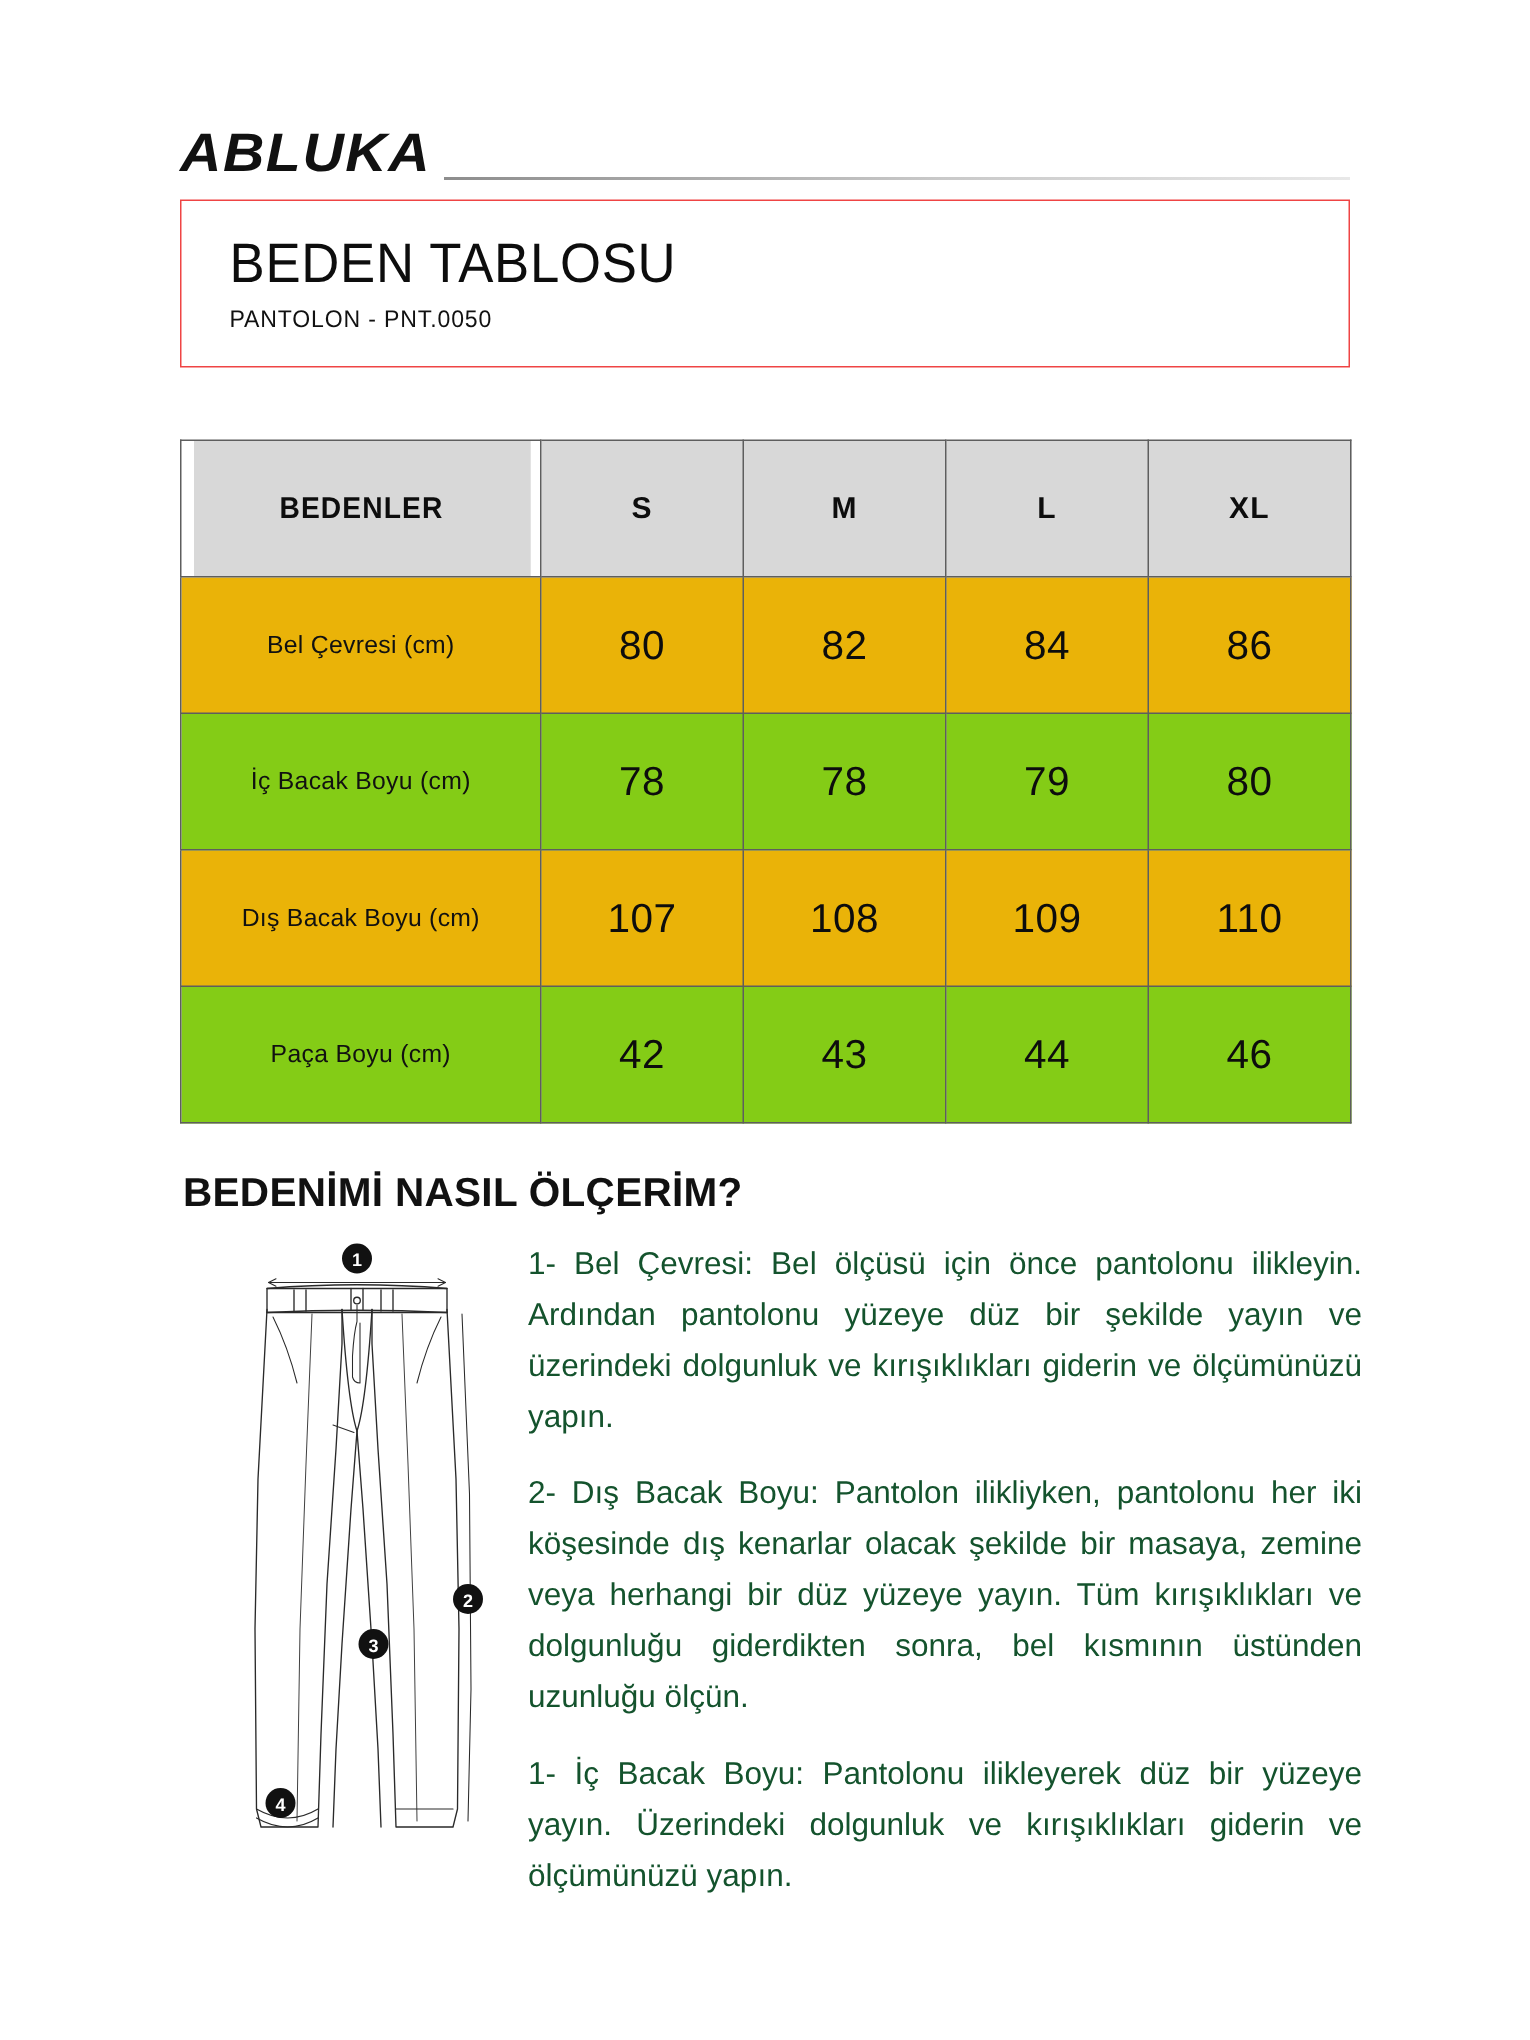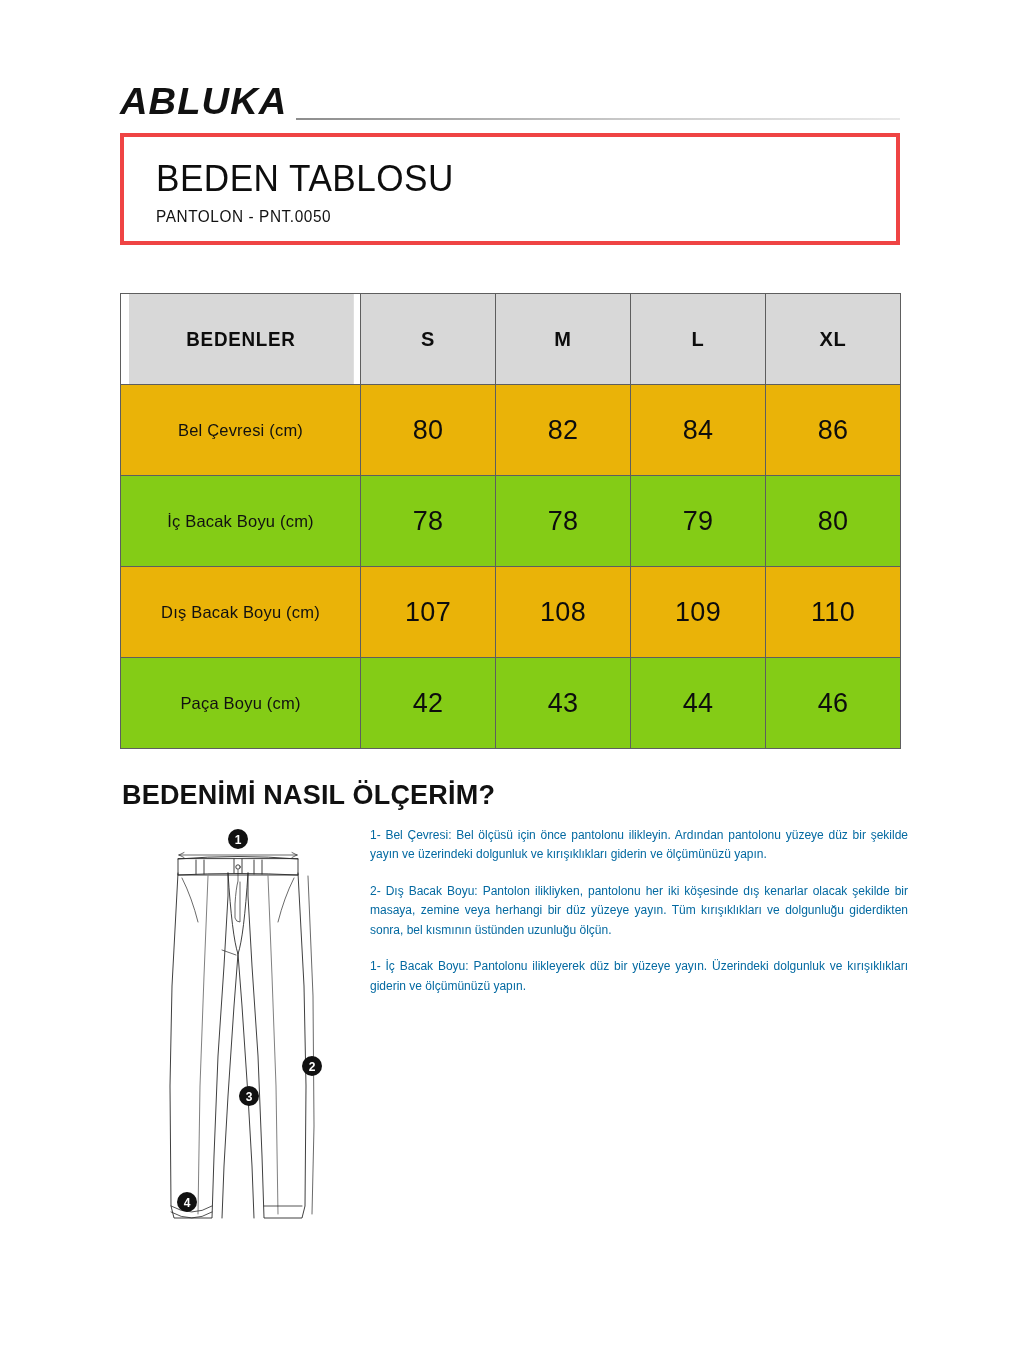--- a/index.html
+++ b/index.html
@@ -57,21 +57,21 @@
     background: linear-gradient(to right, #8d8d8d, #c9c9c9 55%, #e8e8e8);
   }
 
   
   .title-box {
     position: absolute;
     left: 120px;
     top: 133px;
     width: 780px;
     height: 112px;
-    border: 4px solid #ef4444;
+    border: 1px solid #ef4444;
     background: #ffffff;
     padding: 22px 0 0 32px;
   }
 
   .title-main {
     font-size: 37px;
     font-weight: normal;
     letter-spacing: 0.5px;
     color: #0d0d0d;
     line-height: 1.08;
@@ -167,27 +167,26 @@
   .diagram-wrap svg { display: block; width: 196px; height: 424px; }
 
   .instructions {
     position: absolute;
     left: 352px;
     top: 826px;
     width: 556px;
   }
 
   .instructions p {
-    font-size: 12px;
+    font-size: 21px;
     line-height: 1.62;
-    color: #0369a1;
+    color: #14532d;
     text-align: justify;
     text-justify: inter-word;
     margin-bottom: 17px;
-    margin-left: 18px;
   }
 
   .instructions p:last-child { margin-bottom: 0; }
 </style>
 </head>
 <body>
 
 <div class="page">
 
   <div class="brand-header">

